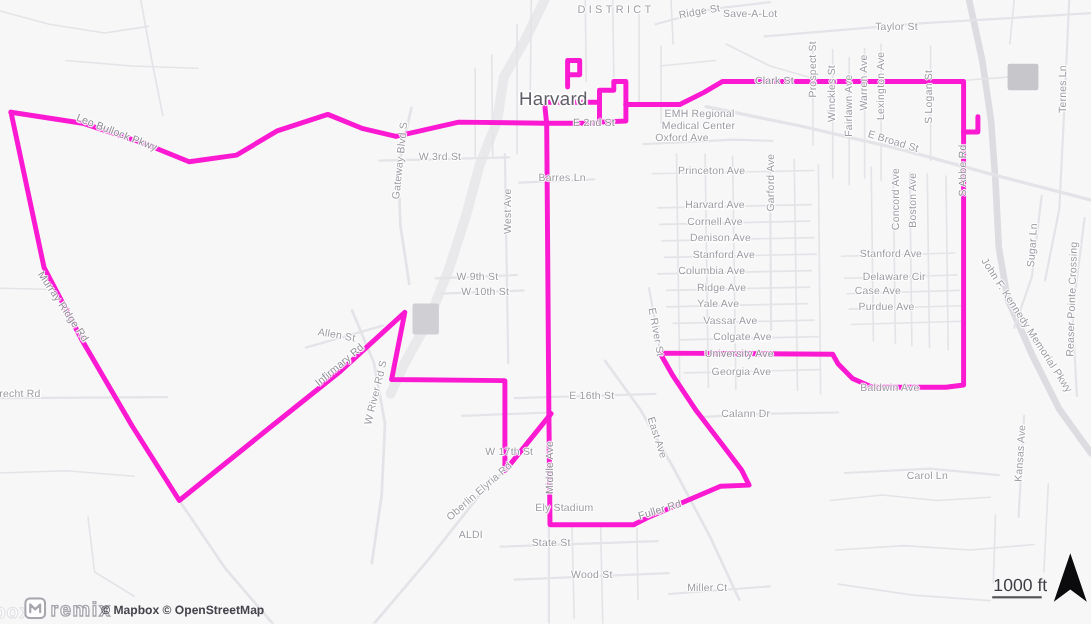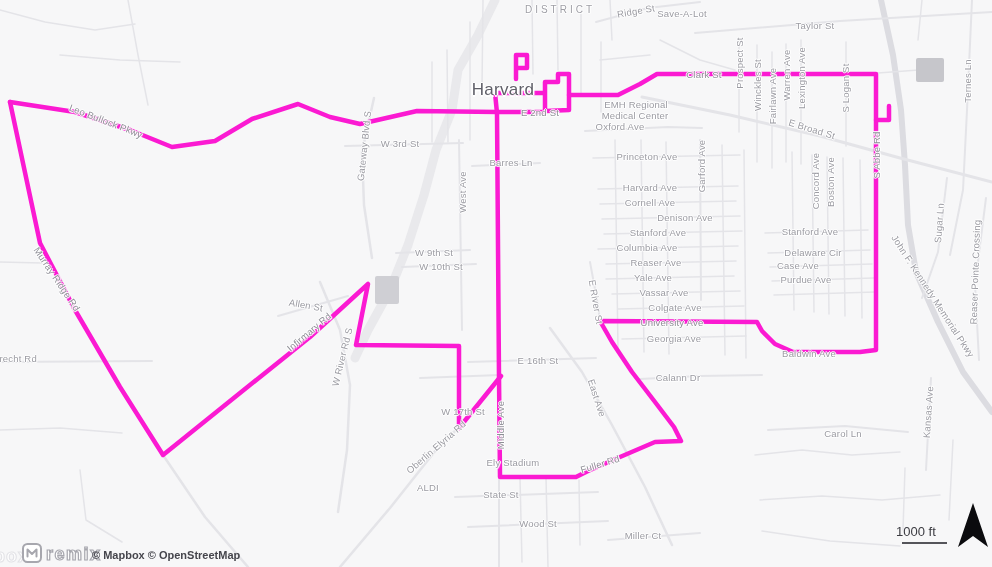--- a/index.html
+++ b/index.html
@@ -17,21 +17,21 @@
   .lbl.district{font-size:10px;letter-spacing:3px;color:#9e9ea5;}
   .lbl.onroute{color:#8e8e96;}
   .attrib{position:absolute;left:0;top:538;width:400px;height:29px;left:0px;top:538px;}
   .ghost{position:absolute;left:-6px;top:8px;font-size:18px;font-weight:700;color:#fff;
          -webkit-text-stroke:1.1px #e3e3e7;letter-spacing:1px;}
   .remix-logo{position:absolute;left:22px;top:5px;}
   .remix-word{position:absolute;left:46px;top:6px;font-size:18px;font-weight:700;color:#fff;
          -webkit-text-stroke:1.2px #a7a7ae;letter-spacing:1.5px;}
   .copyright{position:absolute;left:92px;top:11px;font-size:11px;font-weight:600;color:#45454c;cursor:pointer;}
   .scalebar{position:absolute;left:896px;top:524px;width:56px;height:24px;}
-  .scalebar .txt{position:absolute;left:0;top:0;width:56px;text-align:left;font-size:13px;color:#3c3c42;}
+  .scalebar .txt{position:absolute;left:0;top:0;width:56px;text-align:right;font-size:16px;color:#3c3c42;}
   .scalebar .line{position:absolute;left:6px;top:18px;width:45px;height:2px;background:#55555a;}
   .compass{position:absolute;left:950px;top:500px;width:44px;height:54px;}
 </style>
 </head>
 <body>
 
 <div class="map">
   <svg class="lines" width="992" height="567">
       <polyline points="495 0 478 35 458 70 452 110 436 150 424 195 408 245 390 290 368 330 355 358" fill="none" stroke="#e9e9ec" stroke-width="9" stroke-linecap="round" stroke-linejoin="round"></polyline>
       <polyline points="881 0 893 55 901 110 905 165 908 225 916 272 938 322 963 372 992 412" fill="none" stroke="#dcdce1" stroke-width="6" stroke-linecap="round" stroke-linejoin="round"></polyline>
@@ -154,24 +154,24 @@
       <div class="lbl onroute" style="left: 876px; top: 155px; transform: translate(-50%, -50%) rotate(-90deg);">S Abbe Rd</div>
       <div class="lbl" style="left: 967px; top: 81px; transform: translate(-50%, -50%) rotate(-90deg);">Ternes Ln</div>
       <div class="lbl" style="left: 400px; top: 143px;">W 3rd St</div>
       <div class="lbl" style="left: 364px; top: 146px; transform: translate(-50%, -50%) rotate(-84deg);">Gateway Blvd S</div>
       <div class="lbl" style="left: 511px; top: 162px;">Barres Ln</div>
       <div class="lbl" style="left: 462px; top: 192px; transform: translate(-50%, -50%) rotate(-90deg);">West Ave</div>
       <div class="lbl" style="left: 647px; top: 156px;">Princeton Ave</div>
       <div class="lbl" style="left: 701px; top: 166px; transform: translate(-50%, -50%) rotate(-90deg);">Garford Ave</div>
       <div class="lbl" style="left: 650px; top: 187px;">Harvard Ave</div>
       <div class="lbl" style="left: 650px; top: 202px;">Cornell Ave</div>
-      <div class="lbl" style="left: 655px; top: 217px; margin-left: 30px;">Denison Ave</div>
+      <div class="lbl" style="left: 655px; top: 217px;">Denison Ave</div>
       <div class="lbl" style="left: 658px; top: 232px;">Stanford Ave</div>
       <div class="lbl" style="left: 647px; top: 247px;">Columbia Ave</div>
-      <div class="lbl" style="left: 656px; top: 262px;">Reaser Ave</div>
+      <div class="lbl" style="left: 656px; top: 262px;">Ridge Ave</div>
       <div class="lbl" style="left: 653px; top: 277px;">Yale Ave</div>
       <div class="lbl" style="left: 664px; top: 292px;">Vassar Ave</div>
       <div class="lbl" style="left: 675px; top: 307px;">Colgate Ave</div>
       <div class="lbl onroute" style="left: 672px; top: 322px;">University Ave</div>
       <div class="lbl" style="left: 674px; top: 338px;">Georgia Ave</div>
       <div class="lbl" style="left: 815px; top: 181px; transform: translate(-50%, -50%) rotate(-90deg);">Concord Ave</div>
       <div class="lbl" style="left: 830px; top: 182px; transform: translate(-50%, -50%) rotate(-90deg);">Boston Ave</div>
       <div class="lbl" style="left: 810px; top: 231px;">Stanford Ave</div>
       <div class="lbl" style="left: 813px; top: 252px;">Delaware Cir</div>
       <div class="lbl" style="left: 798px; top: 265px;">Case Ave</div>

